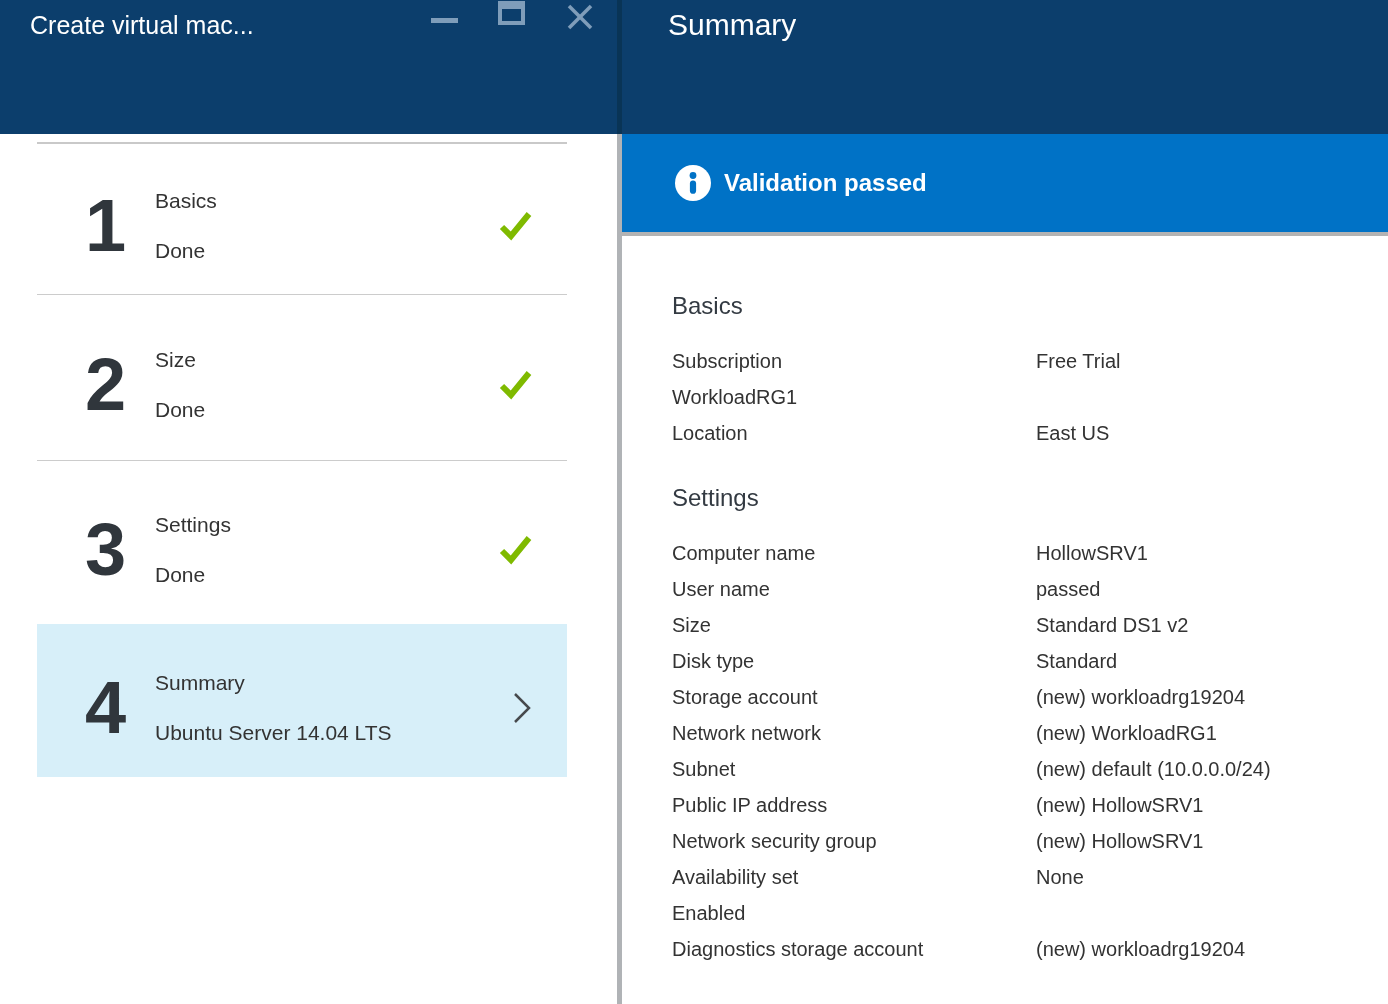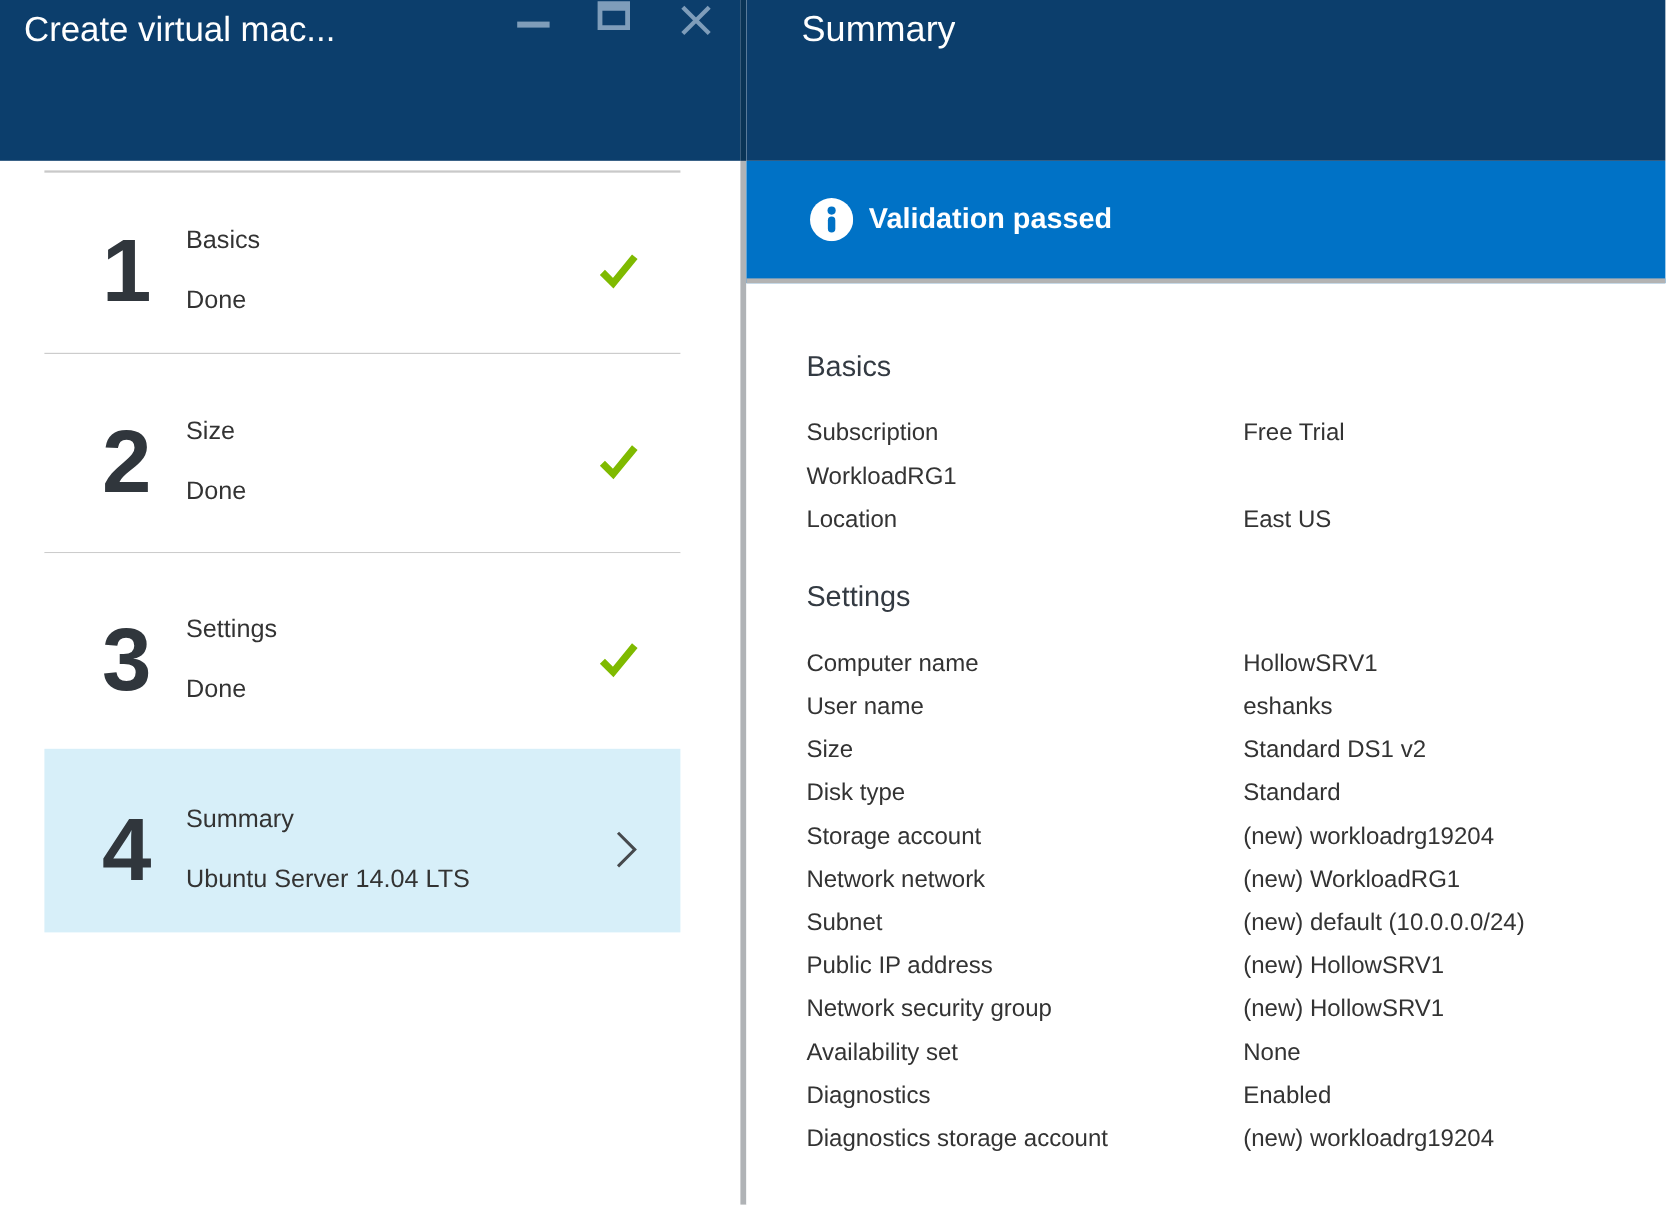--- a/index.html
+++ b/index.html
@@ -12,22 +12,22 @@
   .app { display: flex; width: 1388px; height: 1004px; }
 
   
   .left-panel { width: 617px; background: #fff; display: flex; flex-direction: column; }
   .panel-header {
     height: 134px; flex: 0 0 134px;
     background: var(--navy, #0c3e6c);
     position: relative; color: #fff;
   }
   .panel-title {
-    position: absolute; left: 20px; top: 3px;
-    font-size: 29px; line-height: 44px; font-weight: 400;
+    position: absolute; left: 30px; top: 3px;
+    font-size: 25px; line-height: 44px; font-weight: 400;
     white-space: nowrap; overflow: hidden;
   }
   .controls { position: absolute; top: 0; right: 22px; display: flex; align-items: flex-start; }
   .ctrl { background: none; border: none; padding: 0; cursor: pointer; display: block; }
   .ctrl + .ctrl { margin-left: 40px; }
   .min-glyph { display: block; width: 27px; height: 5px; margin-top: 18px; background: var(--control, #7f9dba); }
   .max-glyph { display: block; width: 27px; height: 24px; margin-top: 1px;
     border: 4px solid var(--control, #7f9dba); border-top-width: 8px; }
   .close-glyph svg { display: block; margin-top: 2px; }
 
@@ -194,21 +194,21 @@
 
       <div class="section section-settings">
         <div class="section-title">Settings</div>
         <div class="rows">
           <div class="row">
             <span class="row-key">Computer name</span>
             <span class="row-value">HollowSRV1</span>
           </div>
           <div class="row">
             <span class="row-key">User name</span>
-            <span class="row-value">eshanks</span>
+            <span class="row-value">passed</span>
           </div>
           <div class="row">
             <span class="row-key">Size</span>
             <span class="row-value">Standard DS1 v2</span>
           </div>
           <div class="row">
             <span class="row-key">Disk type</span>
             <span class="row-value">Standard</span>
           </div>
           <div class="row">
@@ -229,21 +229,20 @@
           </div>
           <div class="row">
             <span class="row-key">Network security group</span>
             <span class="row-value">(new) HollowSRV1</span>
           </div>
           <div class="row">
             <span class="row-key">Availability set</span>
             <span class="row-value">None</span>
           </div>
           <div class="row">
-            <span class="row-key">Diagnostics</span>
             <span class="row-value">Enabled</span>
           </div>
           <div class="row">
             <span class="row-key">Diagnostics storage account</span>
             <span class="row-value">(new) workloadrg19204</span>
           </div>
         </div>
       </div>
 
     </div>

